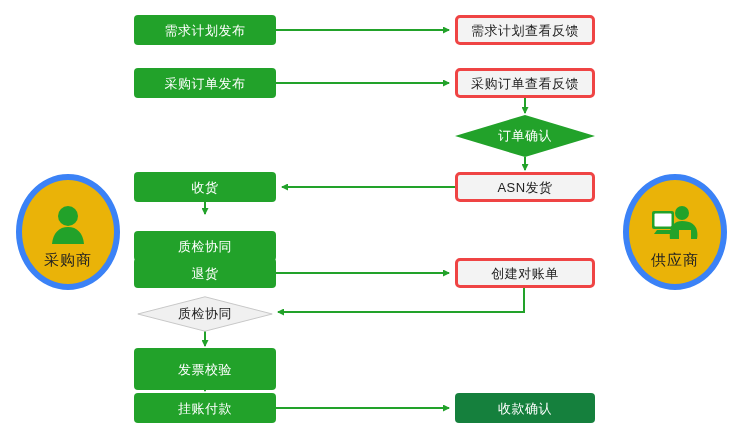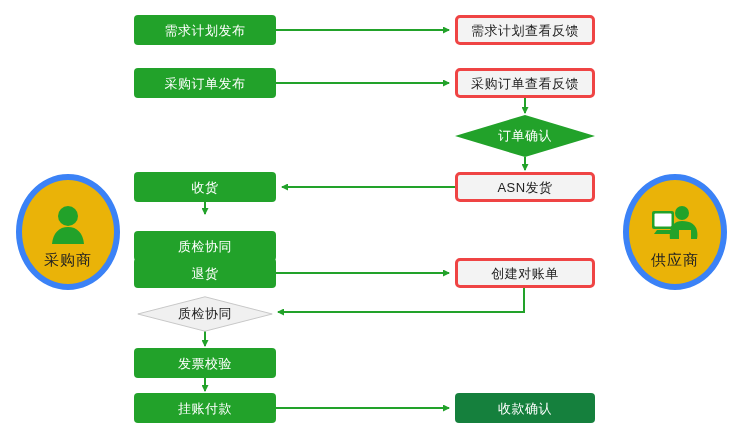--- a/index.html
+++ b/index.html
@@ -192,21 +192,21 @@
     <span>退货</span>
   </div>
 
   <div class="diamond diamond-gray" style="left:137px; top:296px; width:136px; height:36px;">
     <svg width="136" height="36" viewBox="0 0 136 36">
       <polygon points="68,0.8 135.2,18 68,35.2 0.8,18" fill="#f0f0f0" stroke="#c8c8c8" stroke-width="1"></polygon>
     </svg>
     <span class="dlabel">质检协同</span>
   </div>
 
-  <div class="node node-green" style="left:134px; top:348px; width:142px; height:30px;">
+  <div class="node node-green" style="left:134px; top:348px; width:142px; height:42px;">
     <span>发票校验</span>
   </div>
 
   <div class="node node-green" style="left:134px; top:393px; width:142px; height:30px;">
     <span>挂账付款</span>
   </div>
 
   <div class="node node-gray" style="left:455px; top:15px; width:140px; height:30px;">
     <span>需求计划查看反馈</span>
   </div>

